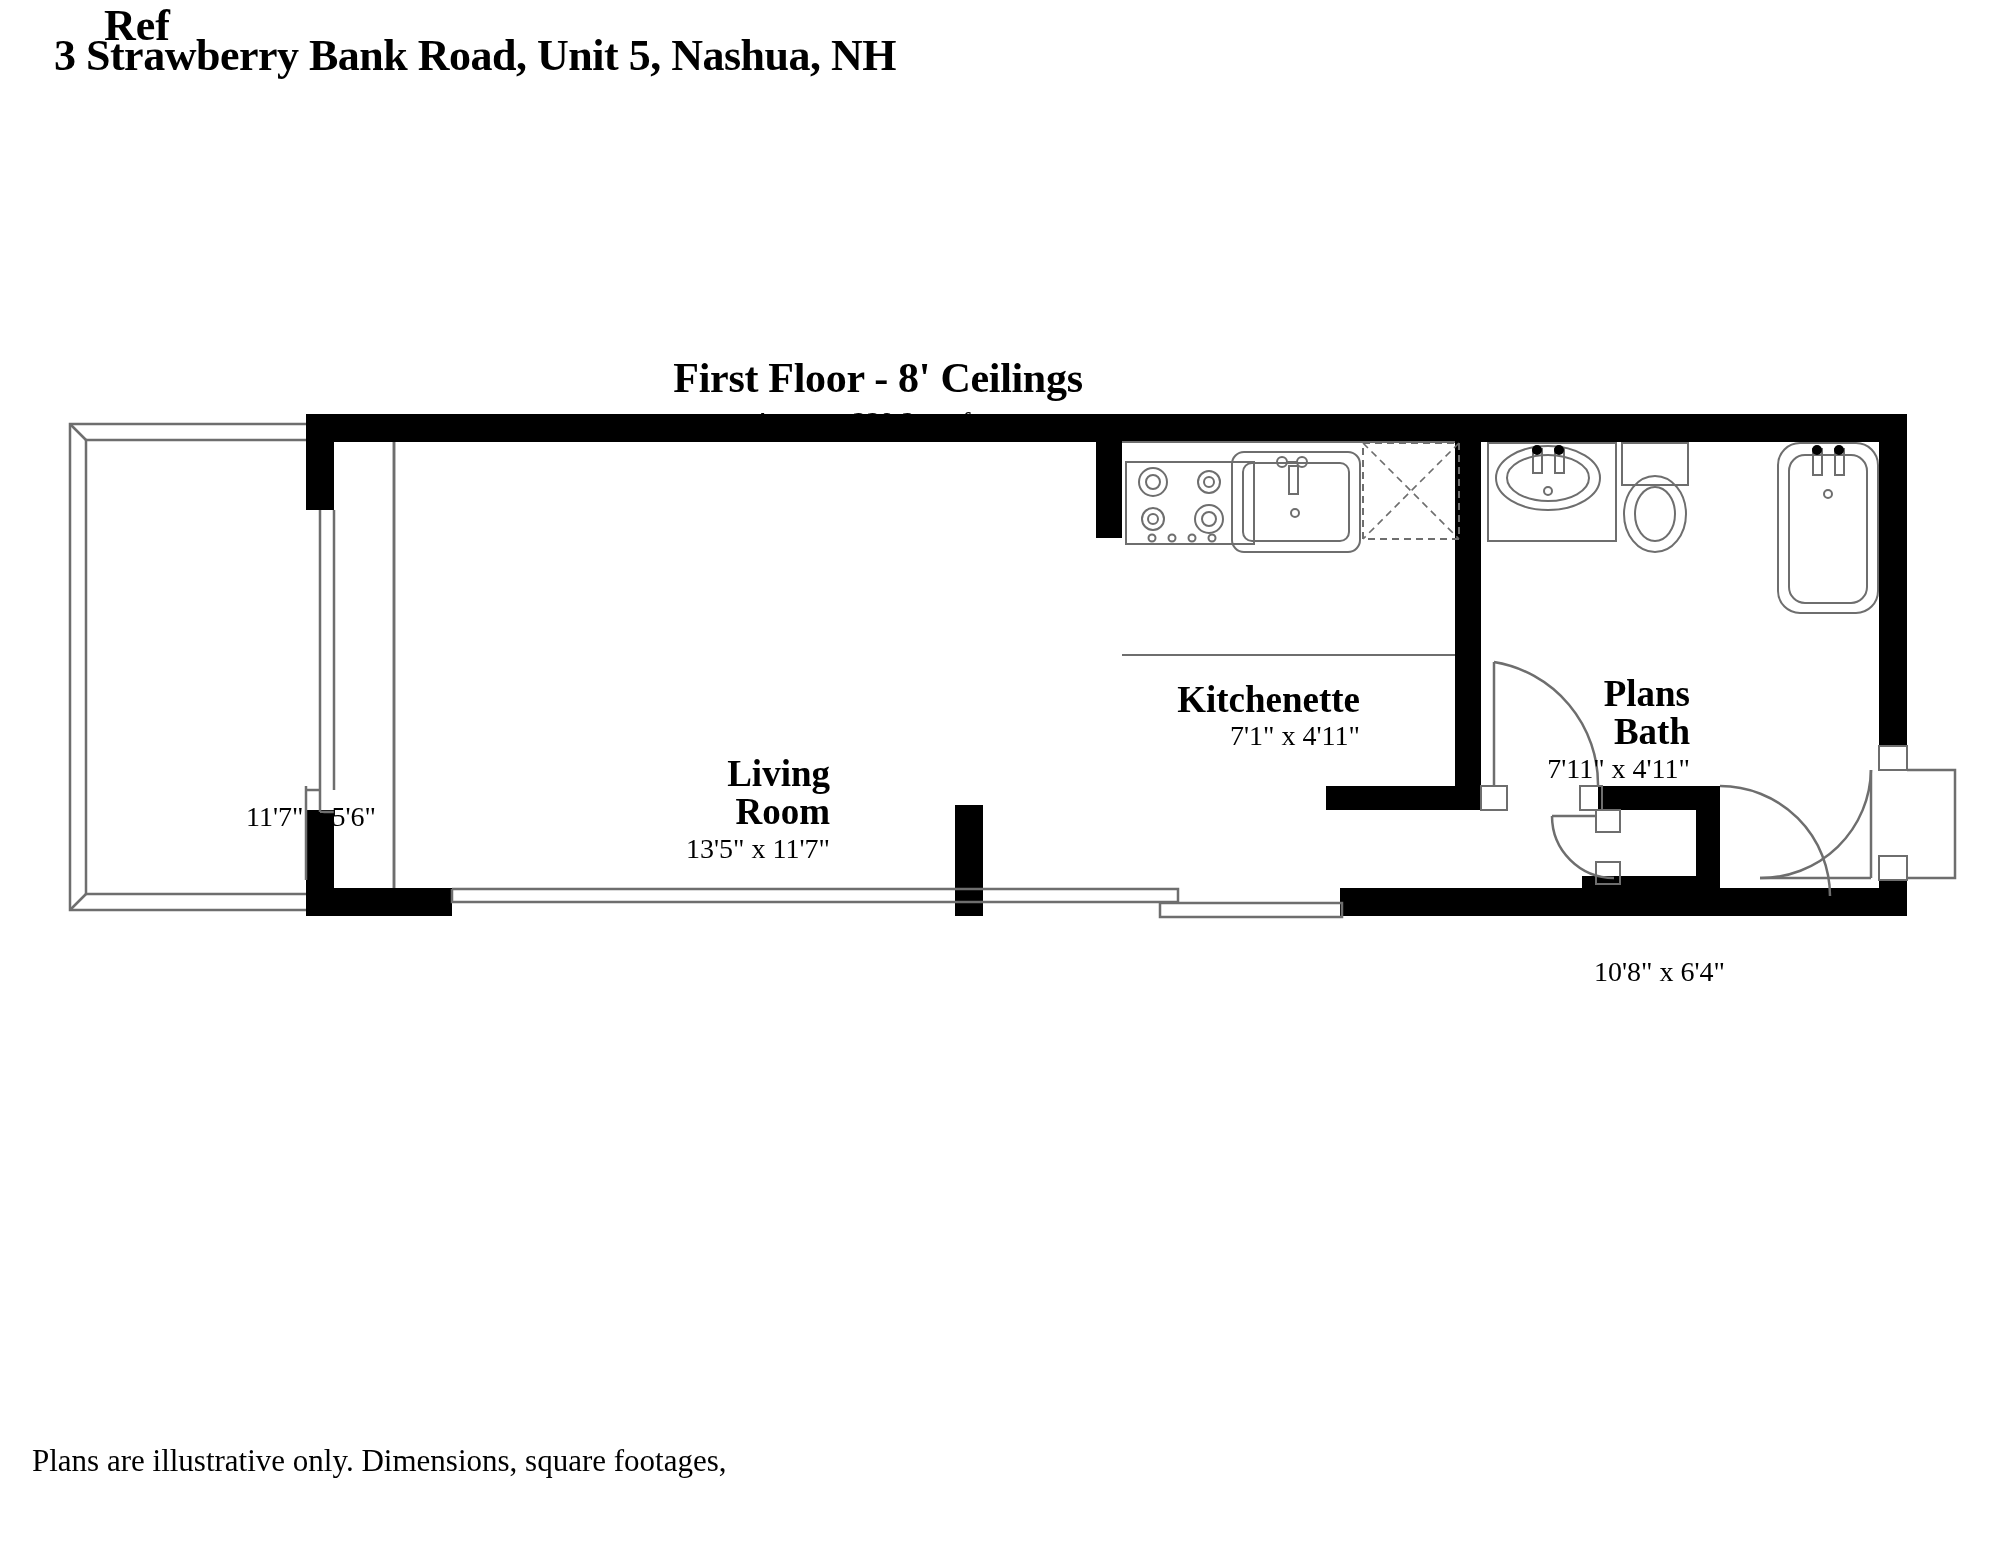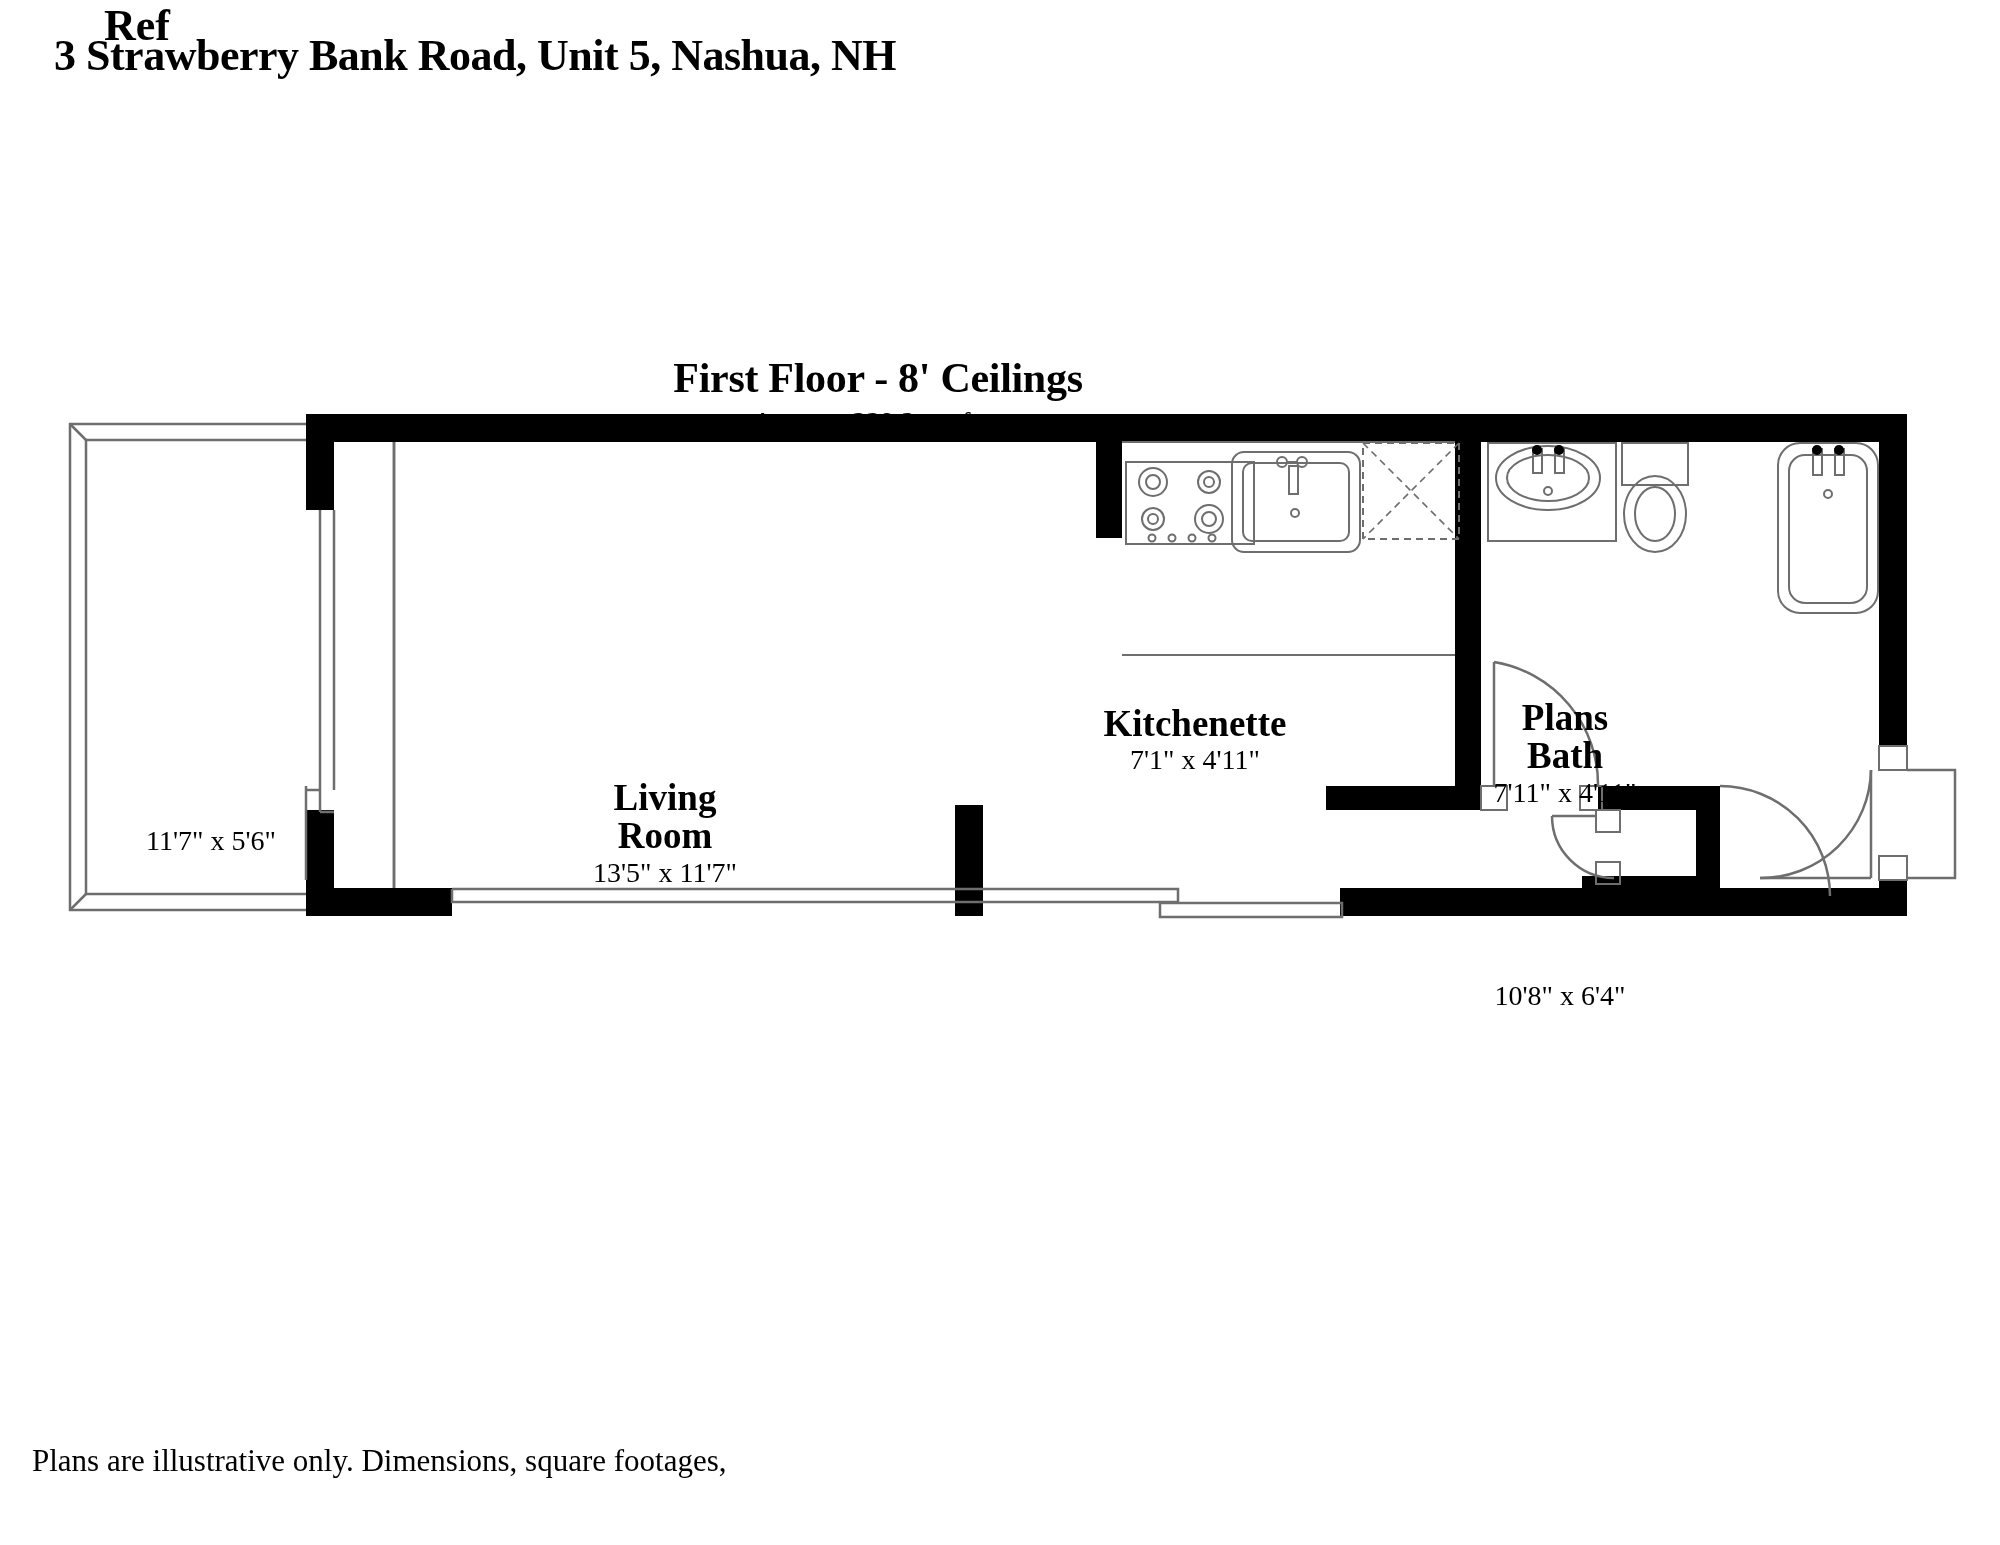--- a/index.html
+++ b/index.html
@@ -54,24 +54,23 @@
     position: absolute;
     left: 0;
     top: 0;
     width: 2000px;
     height: 1545px;
   }
 
   
   .room-label {
     position: absolute;
-    text-align: center;
+    text-align: right;
     line-height: 1.06;
     white-space: nowrap;
-    margin-top: 24px;
   }
   .room-label .rl-name {
     font-size: 37px;
     font-weight: 700;
     display: block;
   }
   .room-label .rl-dims {
     font-size: 28px;
     font-weight: 400;
     display: block;

